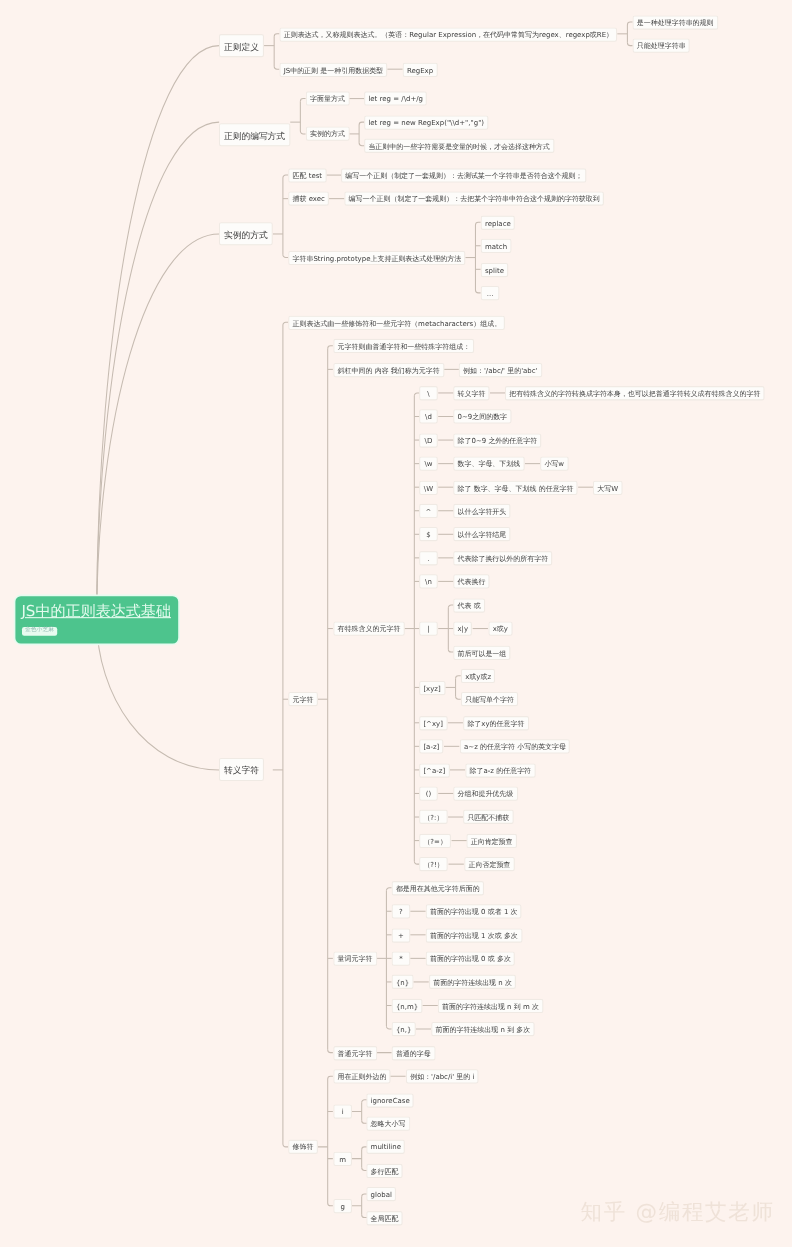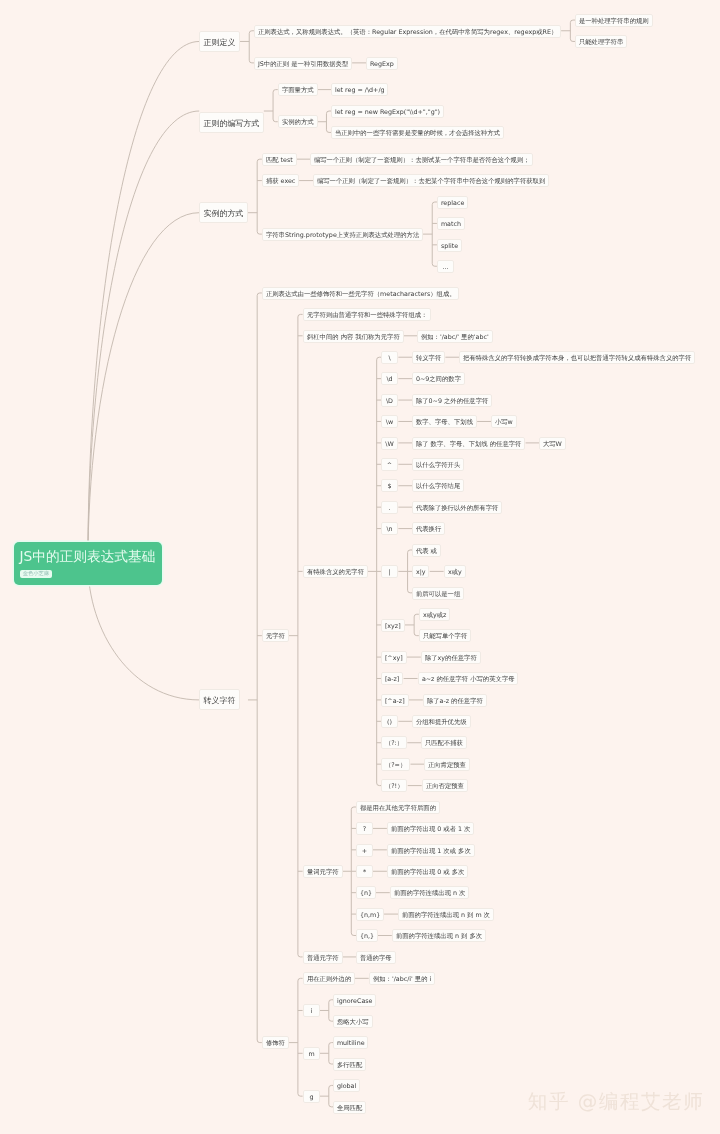--- a/index.html
+++ b/index.html
@@ -18,21 +18,21 @@
     color:#3c3c3c;line-height:1;text-rendering:geometricPrecision;
     text-align:center;will-change:transform;
   }
   .node.lv1{color:#3a3a3a;}
   #root-node{
     position:absolute;background:#4dc48d;border-radius:5px;
     box-shadow:0 0 0 1.5px #e6fbef;
     padding:0;
   }
   #root-title{position:absolute;left:5.3px;top:7.5px;font-size:13.7px;color:#e4fbee;
-     letter-spacing:0;white-space:nowrap;line-height:14px;}
+     letter-spacing:0;white-space:nowrap;line-height:14px;text-decoration:underline;}
   #root-badge{position:absolute;left:5.5px;top:28px;background:#e8fbf0;color:#93bdb4;
      font-size:5.3px;padding:1.6px 3px;border-radius:2px;white-space:nowrap;line-height:5.6px;}
   #watermark{position:absolute;color:#efe2d8;white-space:nowrap;
      font-size:19.6px;letter-spacing:1.5px;line-height:21.6px;
      text-rendering:geometricPrecision;}
 </style>
 </head>
 <body>
 
 <div id="mindmap">

